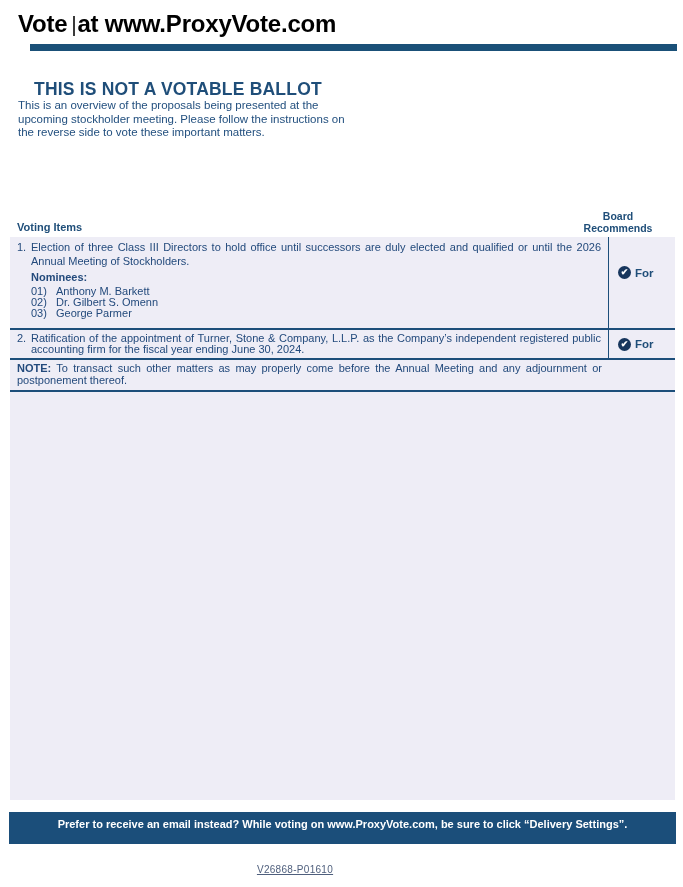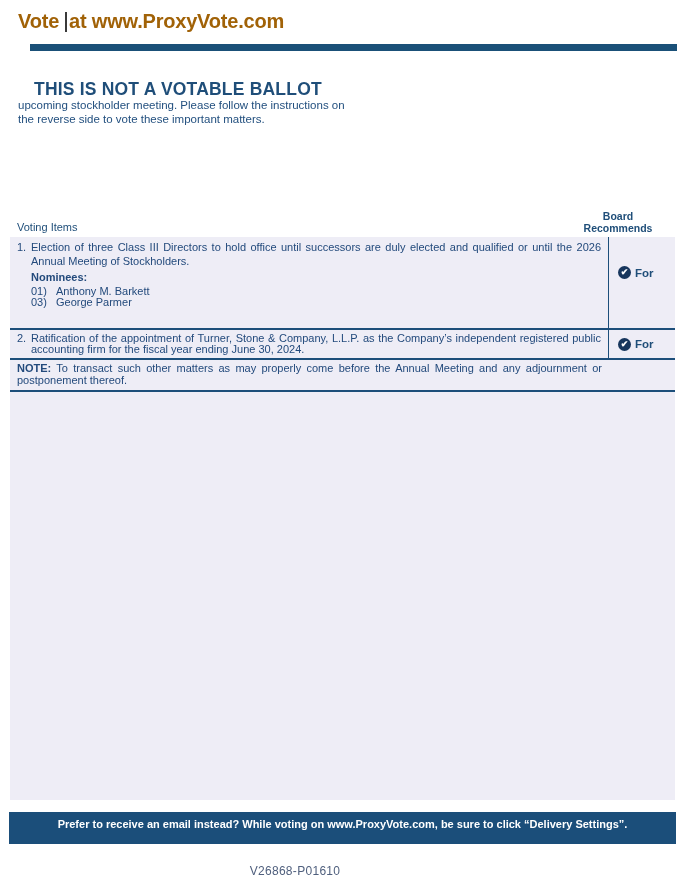--- a/index.html
+++ b/index.html
@@ -2,42 +2,42 @@
 <html><head>
 <meta charset="utf-8">
 <style>
   html,body{margin:0;padding:0;}
   body{
     width:683px;height:887px;position:relative;background:#ffffff;
     font-family:"Liberation Sans",sans-serif;color:#234a7c;overflow:hidden;
   }
   
   .header-title{
-    position:absolute;left:18px;top:10px;font-size:20px;font-weight:bold;
-    color:#a16207;letter-spacing:-0.2px;white-space:nowrap;
+    position:absolute;left:18px;top:10px;font-size:24px;font-weight:bold;
+    color:#000000;letter-spacing:-0.2px;white-space:nowrap;
   }
   .text-cursor{
     display:inline-block;width:2px;height:20px;background:#3a3a3a;
     vertical-align:-4px;margin:0 2px 0 6px;
   }
   .header-rule{
     position:absolute;left:30px;top:44px;width:647px;height:7px;background:#1a5078;
   }
   
   .main-heading{
     position:absolute;left:18px;top:63px;margin:16px;font-size:17.5px;
     font-weight:bold;color:#1f4e79;letter-spacing:0.2px;white-space:nowrap;
   }
   .intro-text{
     position:absolute;left:18px;top:99px;font-size:11.5px;line-height:13.5px;
     color:#23507f;
   }
   
   .voting-items-header{
-    position:absolute;left:17px;top:221px;font-size:11px;font-weight:normal;color:#1f4e79;
+    position:absolute;left:17px;top:221px;font-size:11px;font-weight:bold;color:#1f4e79;
   }
   .board-header{
     position:absolute;left:580px;top:211px;width:76px;font-size:10.5px;
     font-weight:bold;color:#1f4e79;text-align:center;line-height:11.5px;
   }
   
   .ballot-table{
     position:absolute;left:10px;top:237px;width:665px;height:563px;
     background:#eeedf6;font-size:11px;color:#234a7c;
   }
@@ -72,33 +72,34 @@
   }
   .note-label{font-weight:bold;margin-top:16px;}
   
   .footer-banner{
     position:absolute;left:9px;top:812px;width:667px;height:32px;
     background:#1b4e7a;color:#ffffff;font-size:11px;font-weight:bold;
     text-align:center;line-height:25px;white-space:nowrap;
   }
   .doc-code{
     position:absolute;left:240px;top:864px;width:110px;text-align:center;
-    font-size:12px;color:#4f5f7d;letter-spacing:0.3px;
+    font-size:10px;color:#4f5f7d;letter-spacing:0.3px;text-decoration:underline;
   }
 </style>
 </head>
 <body>
 
 <div class="header-title"><span>Vote</span><span class="text-cursor"></span><span>at www.ProxyVote.com</span></div>
 
 <div class="header-rule"></div>
 
 <h1 class="main-heading">THIS IS NOT A VOTABLE BALLOT</h1>
 
 <div class="intro-text">
+  <div>This is an overview of the proposals being presented at the</div>
   <div>upcoming stockholder meeting. Please follow the instructions on</div>
   <div>the reverse side to vote these important matters.</div>
 </div>
 
 <div class="voting-items-header">Voting Items</div>
 
 <div class="board-header">
   <div>Board</div>
   <div>Recommends</div>
 </div>
@@ -109,20 +110,24 @@
     <div class="t-main">
       <div class="item-line">
         <span class="item-num">1.</span>
         <span class="item-text">Election of three Class III Directors to hold office until successors are duly elected and qualified or until the 2026 Annual Meeting of Stockholders.</span>
       </div>
       <div class="nominees-label">Nominees:</div>
       <div class="nominee-list">
         <div class="nominee-row">
           <span class="nom-num">01)</span>
           <span>Anthony M. Barkett</span>
+        </div>
+        <div class="nominee-row">
+          <span class="nom-num">02)</span>
+          <span>Dr. Gilbert S. Omenn</span>
         </div>
         <div class="nominee-row">
           <span class="nom-num">03)</span>
           <span>George Parmer</span>
         </div>
       </div>
     </div>
     <div class="t-rec">
       <div class="rec-cell">
         <span class="check-circle">✔</span>

